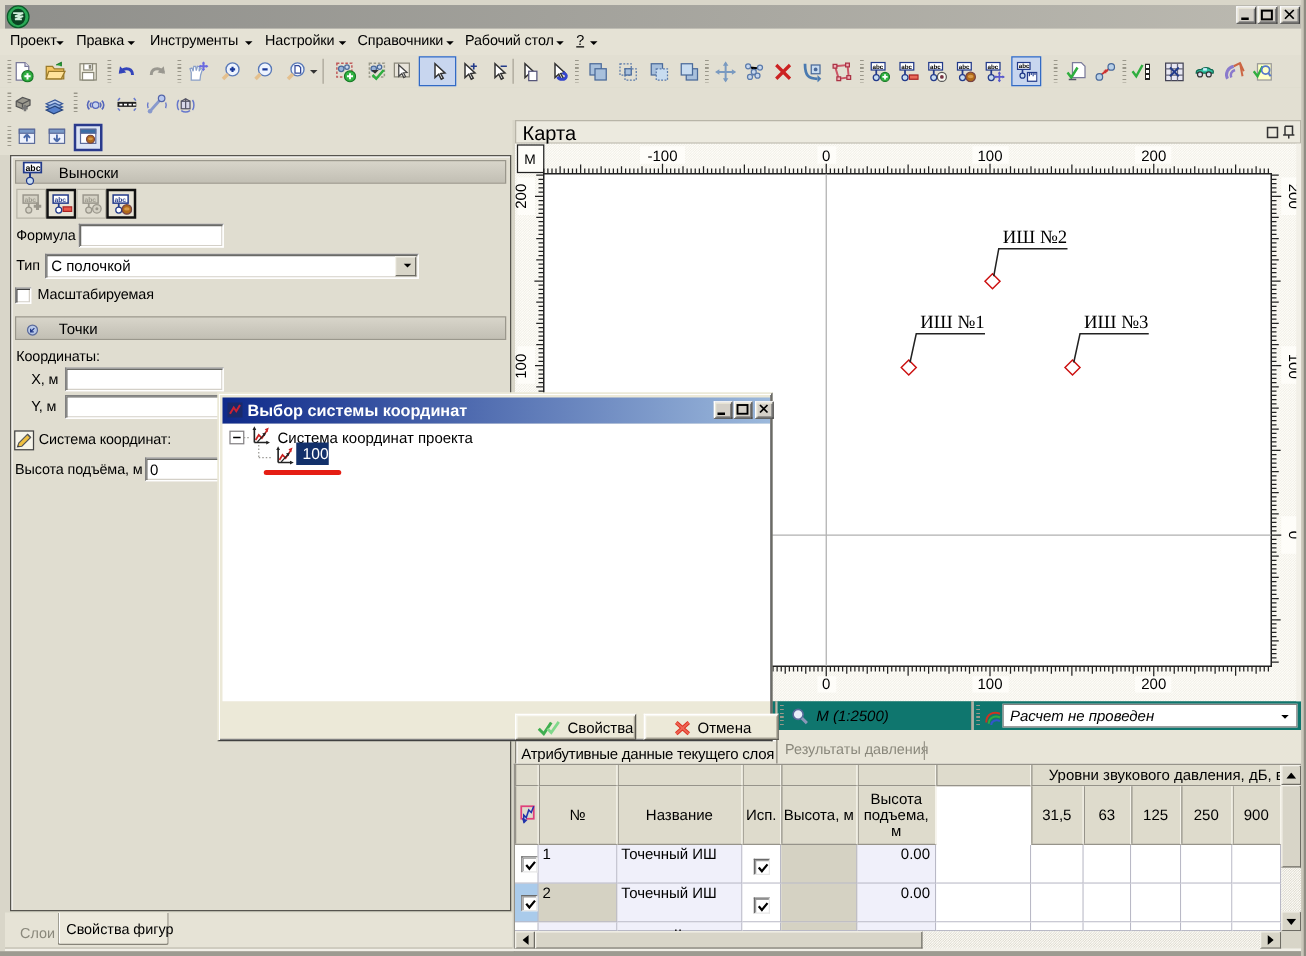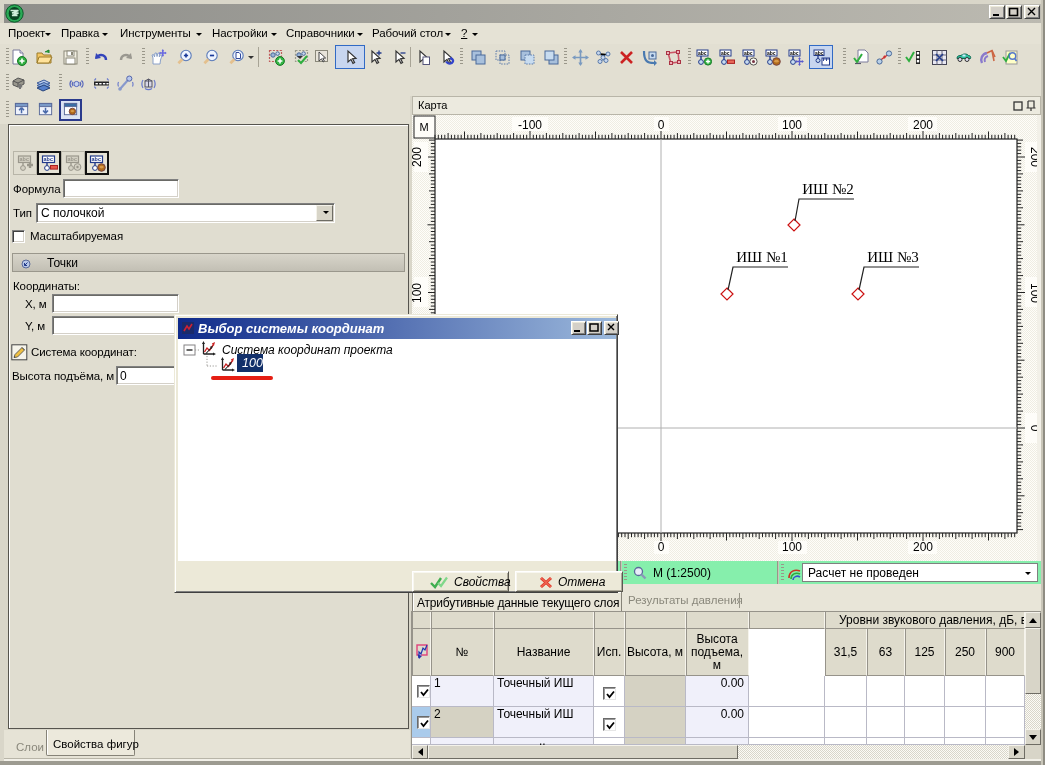--- a/index.html
+++ b/index.html
@@ -14,29 +14,29 @@
 .toolbar2{left:0px;top:70px;width:1045px;height:26px;background:#e2dfd2;}
 .grip{position:absolute;top:4px;width:3px;height:18px;background-image:repeating-linear-gradient(to bottom,#9a978a 0,#9a978a 1px,transparent 1px,transparent 3px);}
 .tbi{position:absolute;top:1px;width:24px;height:24px;display:flex;align-items:center;justify-content:center;}
 .sep{position:absolute;top:3px;width:1px;height:20px;background:#a8a496;}
 .ltb{left:0px;top:96px;width:410px;height:28px;background:#e2dfd2;}
 .panel{left:8px;top:124px;width:401px;height:605px;background:#e0ddd0;border:1px solid #56544e;box-shadow:inset 1px 1px 0 #fff;}
 .sechdr{position:absolute;left:3px;width:393px;height:19px;background:linear-gradient(to bottom,#d8d5ca,#c2bfb4);border:1px solid #9a978c;font-size:12px;color:#000;}
 .lbl{position:absolute;font-size:11.5px;color:#000;white-space:nowrap;letter-spacing:-0.1px;}
 .inp2{position:absolute;background:#fff;border:1px solid;border-color:#808080 #fff #fff #808080;box-shadow:inset 1px 1px 0 #6a6a66, inset -1px -1px 0 #d4d0c8;}
 .cbx{position:absolute;width:13px;height:13px;background:#fff;border:1px solid;border-color:#808080 #fff #fff #808080;box-shadow:inset 1px 1px 0 #404040, inset -1px -1px 0 #d4d0c8;}
-.maphdr{left:412px;top:96px;width:629px;height:19px;background:#eceadf;border:1px solid #b8b5a8;font-size:11px;}
+.maphdr{left:412px;top:96px;width:629px;height:19px;background:#eceadf;border:1px solid #b8b5a8;font-size:16px;}
 .mapbody{left:412px;top:115px;width:629px;height:446px;background:#fefdf9;background-image:linear-gradient(45deg,#efede3 25%,transparent 25%,transparent 75%,#efede3 75%),linear-gradient(45deg,#efede3 25%,transparent 25%,transparent 75%,#efede3 75%);background-size:2px 2px;background-position:0 0,1px 1px;}
-.statusbar{left:412px;top:561px;width:629px;height:23px;background:#86efac;}
+.statusbar{left:412px;top:561px;width:629px;height:23px;background:#0f766e;font-style:italic;}
 .tabrow{left:412px;top:584px;width:629px;height:27px;background:#e8e5d8;}
 .tbl{left:411px;top:611px;width:630px;height:151px;background:#fff;}
 .th{position:absolute;background:#dedbcc;font-size:12px;color:#000;display:flex;align-items:center;justify-content:center;text-align:center;border-right:1px solid #f6f4ec;border-bottom:1px solid #96938a;box-shadow:inset 1px 0 0 #96938a;line-height:13px;}
 .td{position:absolute;font-size:12px;color:#000;border-right:1px solid #b9b9c6;border-bottom:1px solid #b9b9c6;}
 .btn3d{position:absolute;background:#ece9d8;border:1px solid;border-color:#fff #5a5850 #5a5850 #fff;box-shadow:inset 1px 1px 0 #f8f7f0, inset -1px -1px 0 #aca899;}
-.dlg{left:174px;top:314px;width:444px;height:279px;background:#ece9d8;border:1px solid;border-color:#ece9d8 #404040 #404040 #ece9d8;box-shadow:inset 1px 1px 0 #fff, inset -1px -1px 0 #808080;font-style:italic;}
+.dlg{left:174px;top:314px;width:444px;height:279px;background:#ece9d8;border:1px solid;border-color:#ece9d8 #404040 #404040 #ece9d8;box-shadow:inset 1px 1px 0 #fff, inset -1px -1px 0 #808080;}
 .dtitle{position:absolute;left:3px;top:3px;width:438px;height:21px;background:linear-gradient(to right,#0f2a8a,#9cb9dc);color:#fff;font-weight:bold;font-size:13px;}
 .dbtn{position:absolute;top:3px;width:15px;height:14px;background:#d4d0c8;border:1px solid;border-color:#fff #404040 #404040 #fff;box-shadow:inset 1px 1px 0 #ece9d8, inset -1px -1px 0 #808080;}
 .scroll{position:absolute;background:#fcfbf6;background-image:linear-gradient(45deg,#d9d6ca 25%,transparent 25%,transparent 75%,#d9d6ca 75%),linear-gradient(45deg,#d9d6ca 25%,transparent 25%,transparent 75%,#d9d6ca 75%);background-size:2px 2px;background-position:0 0,1px 1px;}
 .sbtn{position:absolute;background:#d8d5c8;border:1px solid;border-color:#f4f2ea #6e6c64 #6e6c64 #f4f2ea;display:flex;align-items:center;justify-content:center;}
 .checkmark{position:absolute;width:13px;height:13px;background:#fff;border:1px solid;border-color:#6a6a6a #e6e6e6 #e6e6e6 #6a6a6a;box-shadow:inset 1px 1px 0 #9a9a9a;}
 .checkmark svg{position:absolute;left:1px;top:1px;}
 </style></head><body>
 
 <div class="abs titlebar">
  <svg class="abs" style="left:1px;top:0px" width="19" height="19">
@@ -449,20 +449,29 @@
       <svg width="16" height="16" viewBox="0 0 17 17">
         <rect x="1.5" y="1.5" width="13" height="12" fill="#fff" stroke="#5a6a9a"></rect>
         <rect x="1.5" y="1.5" width="13" height="3.4" fill="#3a6ea5" stroke="#5a6a9a"></rect>
         <circle cx="10" cy="10" r="3.4" fill="#b06a1a" stroke="#744"></circle>
         <ellipse cx="10" cy="9.6" rx="2" ry="1.2" fill="#d89a4a"></ellipse>
       </svg>
     </div>
 </div>
 
 <div class="abs panel">
+ <div class="sechdr" style="top:3px">
+      <span class="abs" style="left:34px;top:2px">Выноски</span>
+   <span class="abs" style="left:4px;top:0px"><svg width="18" height="19" viewBox="0 0 18 19">
+          <rect x="2" y="1" width="14" height="8" fill="#fff" stroke="#223a8a" stroke-width="1.4"></rect>
+          <text x="3.4" y="7.6" font-size="7" font-weight="bold" fill="#000" font-family="Liberation Sans">abc</text>
+          <path d="M7 9 L7 14" stroke="#223a8a" stroke-width="1.6"></path>
+          <circle cx="7" cy="15.6" r="2.8" fill="#c8dcf0" stroke="#223a8a"></circle>
+        </svg></span>
+    </div>
  <div class="abs" style="left:4px;top:26px;width:24px;height:24px;border:1px solid #b8b5a8;background:#e0ddd0;display:flex;align-items:center;justify-content:center">
       <svg width="17" height="17" viewBox="0 0 17 17">
         <rect x="1.5" y="1" width="12" height="6.5" fill="#d4d1c4" stroke="#9a978c" stroke-width="1.2"></rect>
         <text x="2.6" y="6.4" font-size="5.4" font-weight="bold" fill="#9a978c" font-family="Liberation Sans">abc</text>
         <path d="M6 7.5 L6 11.5" stroke="#9a978c" stroke-width="1.4"></path>
         <circle cx="6" cy="13" r="2.4" fill="#d4d1c4" stroke="#9a978c"></circle>
         <path d="M10 10 L16 10 M13 7 L13 13" stroke="#9a978c" stroke-width="2.4"></path>
       </svg>
     </div>
     <div class="abs" style="left:28px;top:26px;width:24px;height:24px;border:2px solid #111;background:#e6e3d6;display:flex;align-items:center;justify-content:center">

